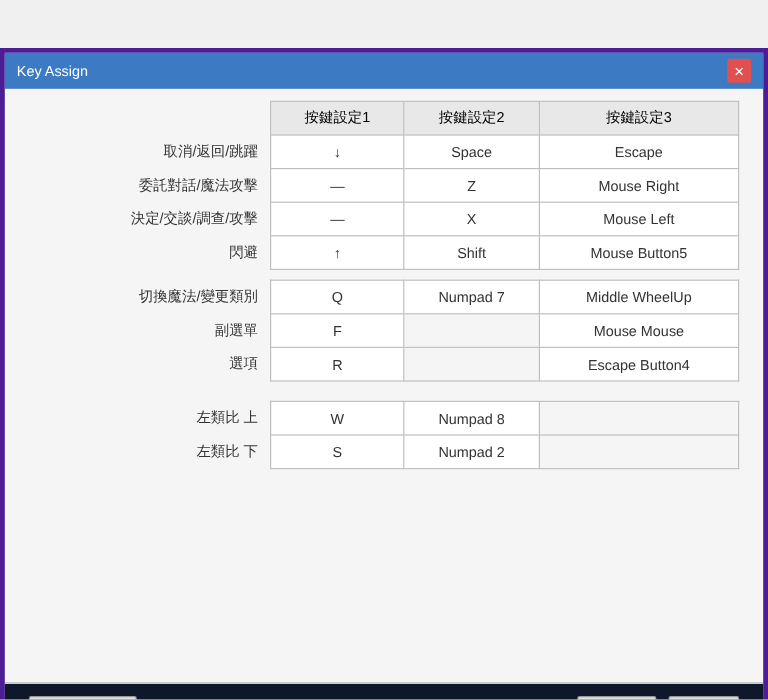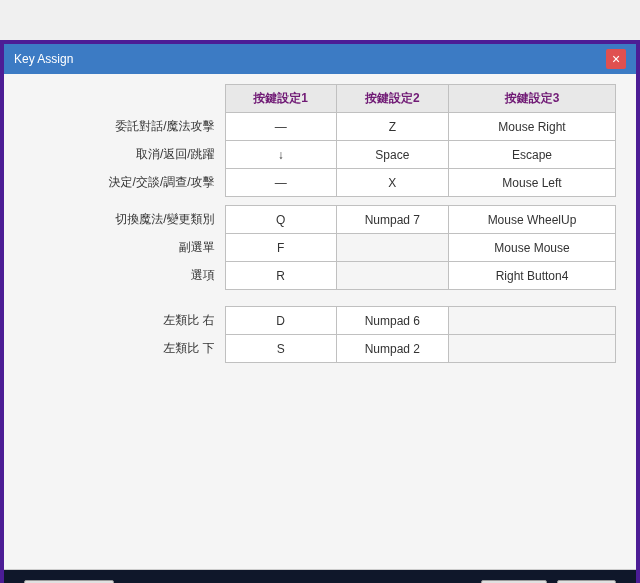--- a/index.html
+++ b/index.html
@@ -61,22 +61,22 @@
     th, td {
       padding: 4px 6px;
       text-align: center;
       border: 1px solid #c0c0c0;
       background: white;
       min-height: 28px;
       height: 28px;
     }
     th {
       background: #e8e8e8;
-      font-weight: bold;
-      color: #701a75;
+      font-weight: normal;
+      color: #000000;
     }
     td.label-cell {
       text-align: right;
       background: #f5f5f5;
       border: none;
       color: #333;
       padding-right: 10px;
       min-width: 110px;
     }
     td.empty-cell {
@@ -129,77 +129,83 @@
       <thead>
         <tr>
           <th style="background:#f5f5f5;border:none;"></th>
           <th>按鍵設定1</th>
           <th>按鍵設定2</th>
           <th>按鍵設定3</th>
         </tr>
       </thead>
       <tbody id="table-body">
       <tr>
+            <td class="label-cell">取消/返回/跳躍</td>
+            <td class="value-cell">↓</td>
+            <td class="value-cell">Space</td>
+            <td class="value-cell">Escape</td>
+          </tr>
+          <tr>
             <td class="label-cell">委託對話/魔法攻擊</td>
             <td class="value-cell">—</td>
             <td class="value-cell">Z</td>
             <td class="value-cell">Mouse Right</td>
           </tr>
           <tr>
-            <td class="label-cell">取消/返回/跳躍</td>
-            <td class="value-cell">↓</td>
-            <td class="value-cell">Space</td>
-            <td class="value-cell">Escape</td>
-          </tr>
-          <tr>
             <td class="label-cell">決定/交談/調查/攻擊</td>
             <td class="value-cell">—</td>
             <td class="value-cell">X</td>
             <td class="value-cell">Mouse Left</td>
           </tr>
+          <tr>
+            <td class="label-cell">閃避</td>
+            <td class="value-cell">↑</td>
+            <td class="value-cell">Shift</td>
+            <td class="value-cell">Mouse Button5</td>
+          </tr>
           <tr class="spacer-row">
             <td></td>
             <td></td>
             <td></td>
             <td></td>
           </tr>
           <tr>
             <td class="label-cell">切換魔法/變更類別</td>
             <td class="value-cell">Q</td>
             <td class="value-cell">Numpad 7</td>
-            <td class="value-cell">Mouse WheelUp</td>
+            <td class="value-cell">Middle WheelUp</td>
           </tr>
           <tr>
             <td class="label-cell">副選單</td>
             <td class="value-cell">F</td>
             <td class="empty-cell"></td>
             <td class="value-cell">Mouse Mouse</td>
           </tr>
           <tr>
             <td class="label-cell">選項</td>
             <td class="value-cell">R</td>
             <td class="empty-cell"></td>
-            <td class="value-cell">Right Button4</td>
+            <td class="value-cell">Escape Button4</td>
           </tr>
           <tr class="spacer-row">
             <td></td>
             <td></td>
             <td></td>
             <td></td>
           </tr>
           <tr class="spacer-row">
             <td></td>
             <td></td>
             <td></td>
             <td></td>
           </tr>
           <tr>
-            <td class="label-cell">左類比 右</td>
-            <td class="value-cell">D</td>
-            <td class="value-cell">Numpad 6</td>
+            <td class="label-cell">左類比 上</td>
+            <td class="value-cell">W</td>
+            <td class="value-cell">Numpad 8</td>
             <td class="empty-cell"></td>
           </tr>
           <tr>
             <td class="label-cell">左類比 下</td>
             <td class="value-cell">S</td>
             <td class="value-cell">Numpad 2</td>
             <td class="empty-cell"></td>
           </tr>
         </tbody>
     </table>

